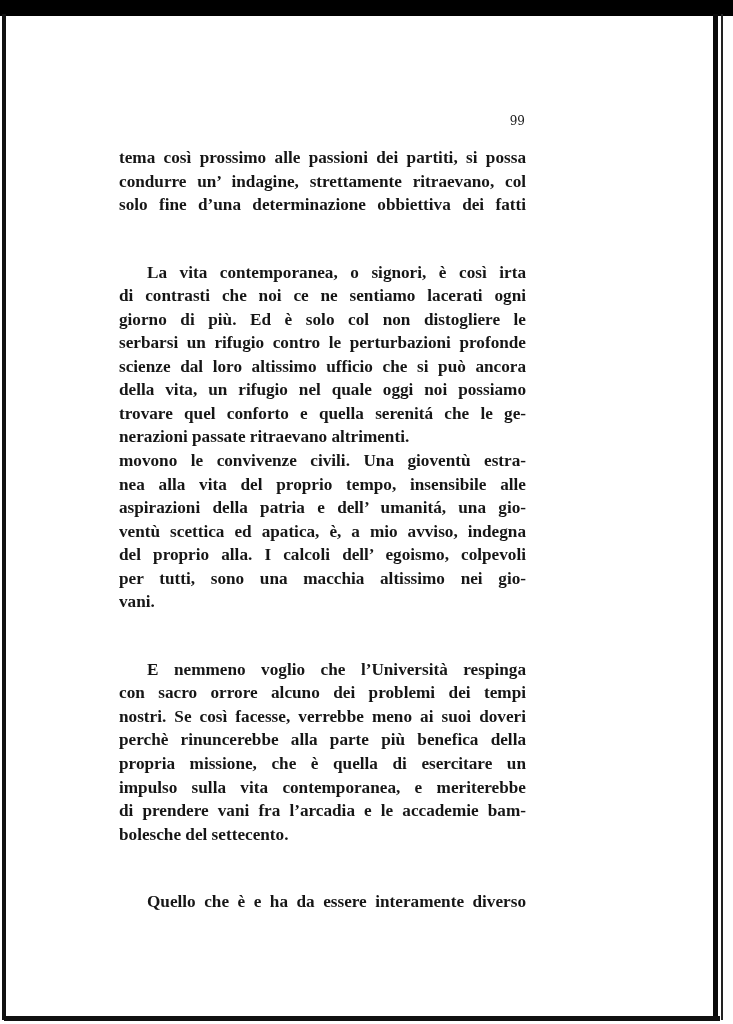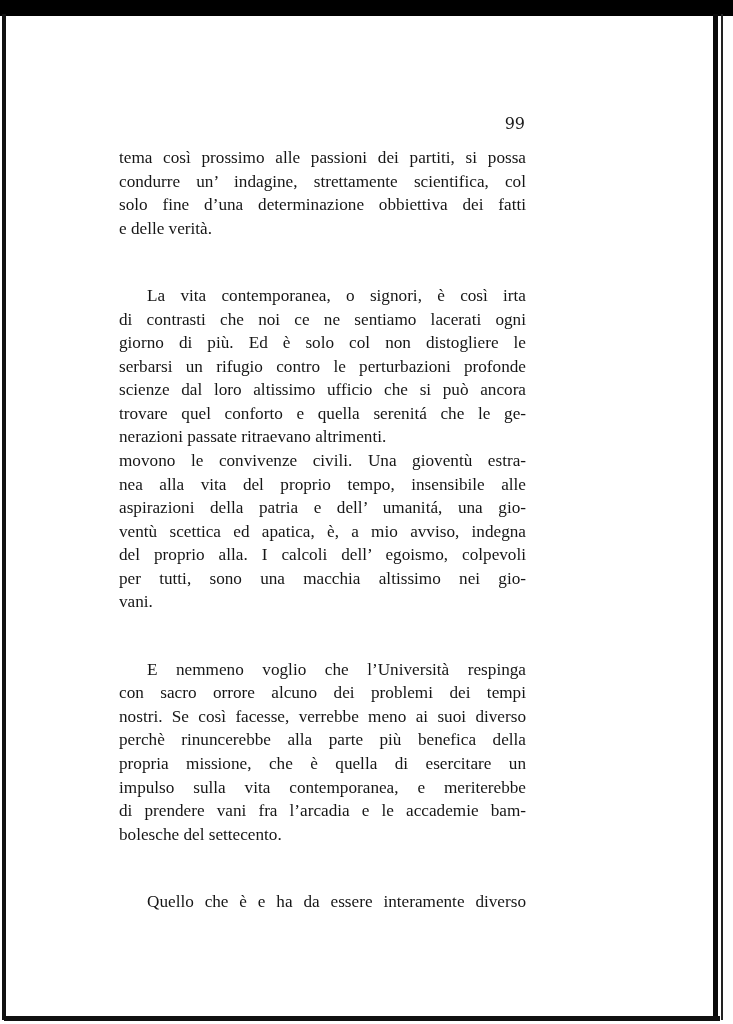--- a/index.html
+++ b/index.html
@@ -3,59 +3,59 @@
   <meta charset="utf-8">
   <style>
     html, body { margin:0; padding:0; }
     body { width:733px; height:1024px; background:#fff; position:relative; overflow:hidden; }
     .top-band { position:absolute; left:0; top:0; width:733px; height:16px; background:#000; }
     .left-edge { position:absolute; left:2px; top:14px; width:4px; height:1006px; background:#111; }
     .right-edge-1 { position:absolute; left:713px; top:14px; width:5px; height:1004px; background:#0a0a0a; }
     .right-edge-2 { position:absolute; left:721px; top:14px; width:2px; height:1006px; background:#222; }
     .bottom-edge { position:absolute; left:4px; top:1016px; width:716px; height:5px; background:#111; }
     .page-number { position:absolute; left:480px; top:114px; width:45px; text-align:right;
-      font-family:"DejaVu Serif", serif; font-size:16px; color:#1a1a1a; }
+      font-family:"DejaVu Serif", serif; font-size:12px; color:#1a1a1a; }
     .text-block { position:absolute; left:119px; top:146px; width:407px;
       font-family:"Liberation Serif", serif; font-size:17.2px; line-height:23.55px; color:#161616; }
-    .line { display:block; white-space:nowrap; text-align:justify; text-align-last:justify; height:23.55px; }
+    .line { display:block; white-space:nowrap; text-align:justify; text-align-last:justify; height:23.55px;font-weight:bold; }
     .line.last { text-align-last:left; }
     .line.indent { padding-left:28px;margin-top:44px; }
   </style>
 </head>
 <body>
 
 <div class="top-band"></div>
 <div class="left-edge"></div>
 <div class="right-edge-1"></div>
 <div class="right-edge-2"></div>
 <div class="bottom-edge"></div>
 
 <div class="page-number">99</div>
 
 <div class="text-block" id="text-block">
     <span class="line">tema così prossimo alle passioni dei partiti, si possa</span>
-    <span class="line">condurre un’ indagine, strettamente scientifica, col</span>
+    <span class="line">condurre un’ indagine, strettamente ritraevano, col</span>
     <span class="line">solo fine d’una determinazione obbiettiva dei fatti</span>
-    <span class="line last">e delle verità.</span>
     <span class="line indent">La vita contemporanea, o signori, è così irta</span>
     <span class="line">di contrasti che noi ce ne sentiamo lacerati ogni</span>
     <span class="line">giorno di più. Ed è solo col non distogliere le</span>
     <span class="line">serbarsi un rifugio contro le perturbazioni profonde</span>
     <span class="line">scienze dal loro altissimo ufficio che si può ancora</span>
+    <span class="line">della vita, un rifugio nel quale oggi noi possiamo</span>
     <span class="line">trovare quel conforto e quella serenitá che le ge-</span>
     <span class="line last">nerazioni passate ritraevano altrimenti.</span>
     <span class="line">movono le convivenze civili. Una gioventù estra-</span>
     <span class="line">nea alla vita del proprio tempo, insensibile alle</span>
     <span class="line">aspirazioni della patria e dell’ umanitá, una gio-</span>
     <span class="line">ventù scettica ed apatica, è, a mio avviso, indegna</span>
     <span class="line">del proprio alla. I calcoli dell’ egoismo, colpevoli</span>
     <span class="line">per tutti, sono una macchia altissimo nei gio-</span>
     <span class="line last">vani.</span>
     <span class="line indent">E nemmeno voglio che l’Università respinga</span>
     <span class="line">con sacro orrore alcuno dei problemi dei tempi</span>
-    <span class="line">nostri. Se così facesse, verrebbe meno ai suoi diverso</span>
+    <span class="line">nostri. Se così facesse, verrebbe meno ai suoi doveri</span>
     <span class="line">perchè rinuncerebbe alla parte più benefica della</span>
     <span class="line">propria missione, che è quella di esercitare un</span>
     <span class="line">impulso sulla vita contemporanea, e meriterebbe</span>
     <span class="line">di prendere vani fra l’arcadia e le accademie bam-</span>
     <span class="line last">bolesche del settecento.</span>
     <span class="line indent">Quello che è e ha da essere interamente diverso</span>
   </div>
 
 </body></html>

